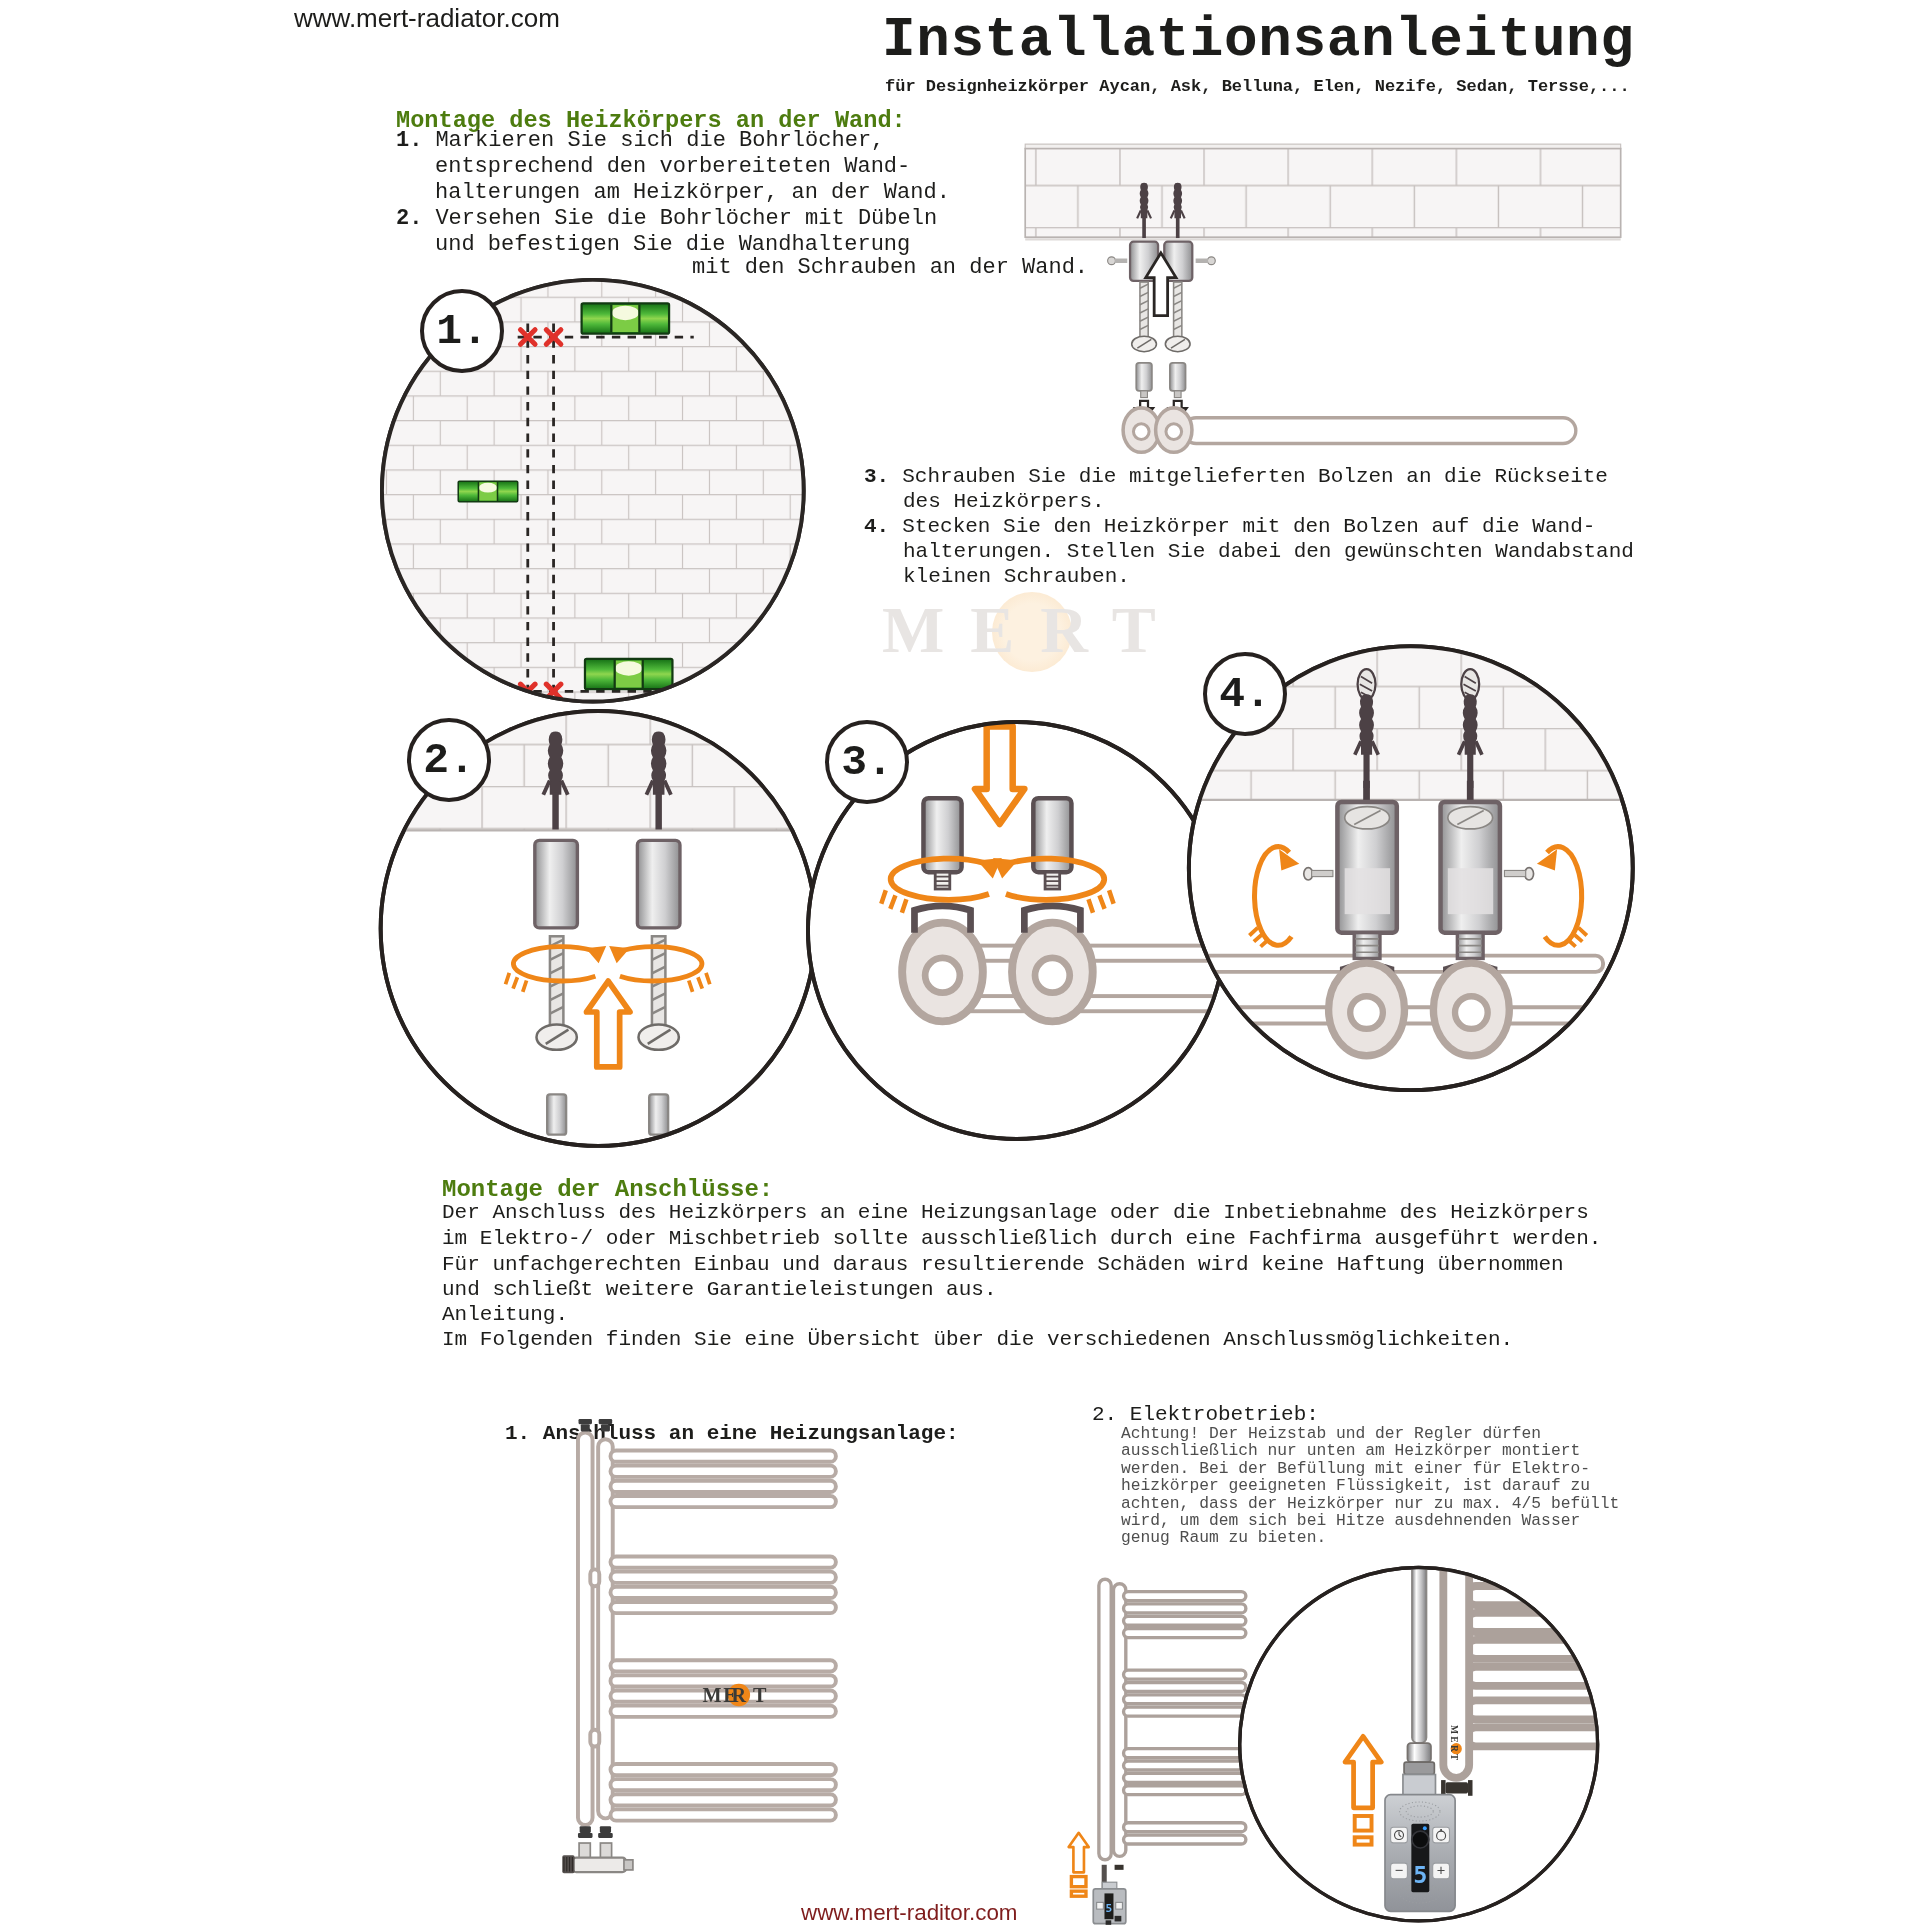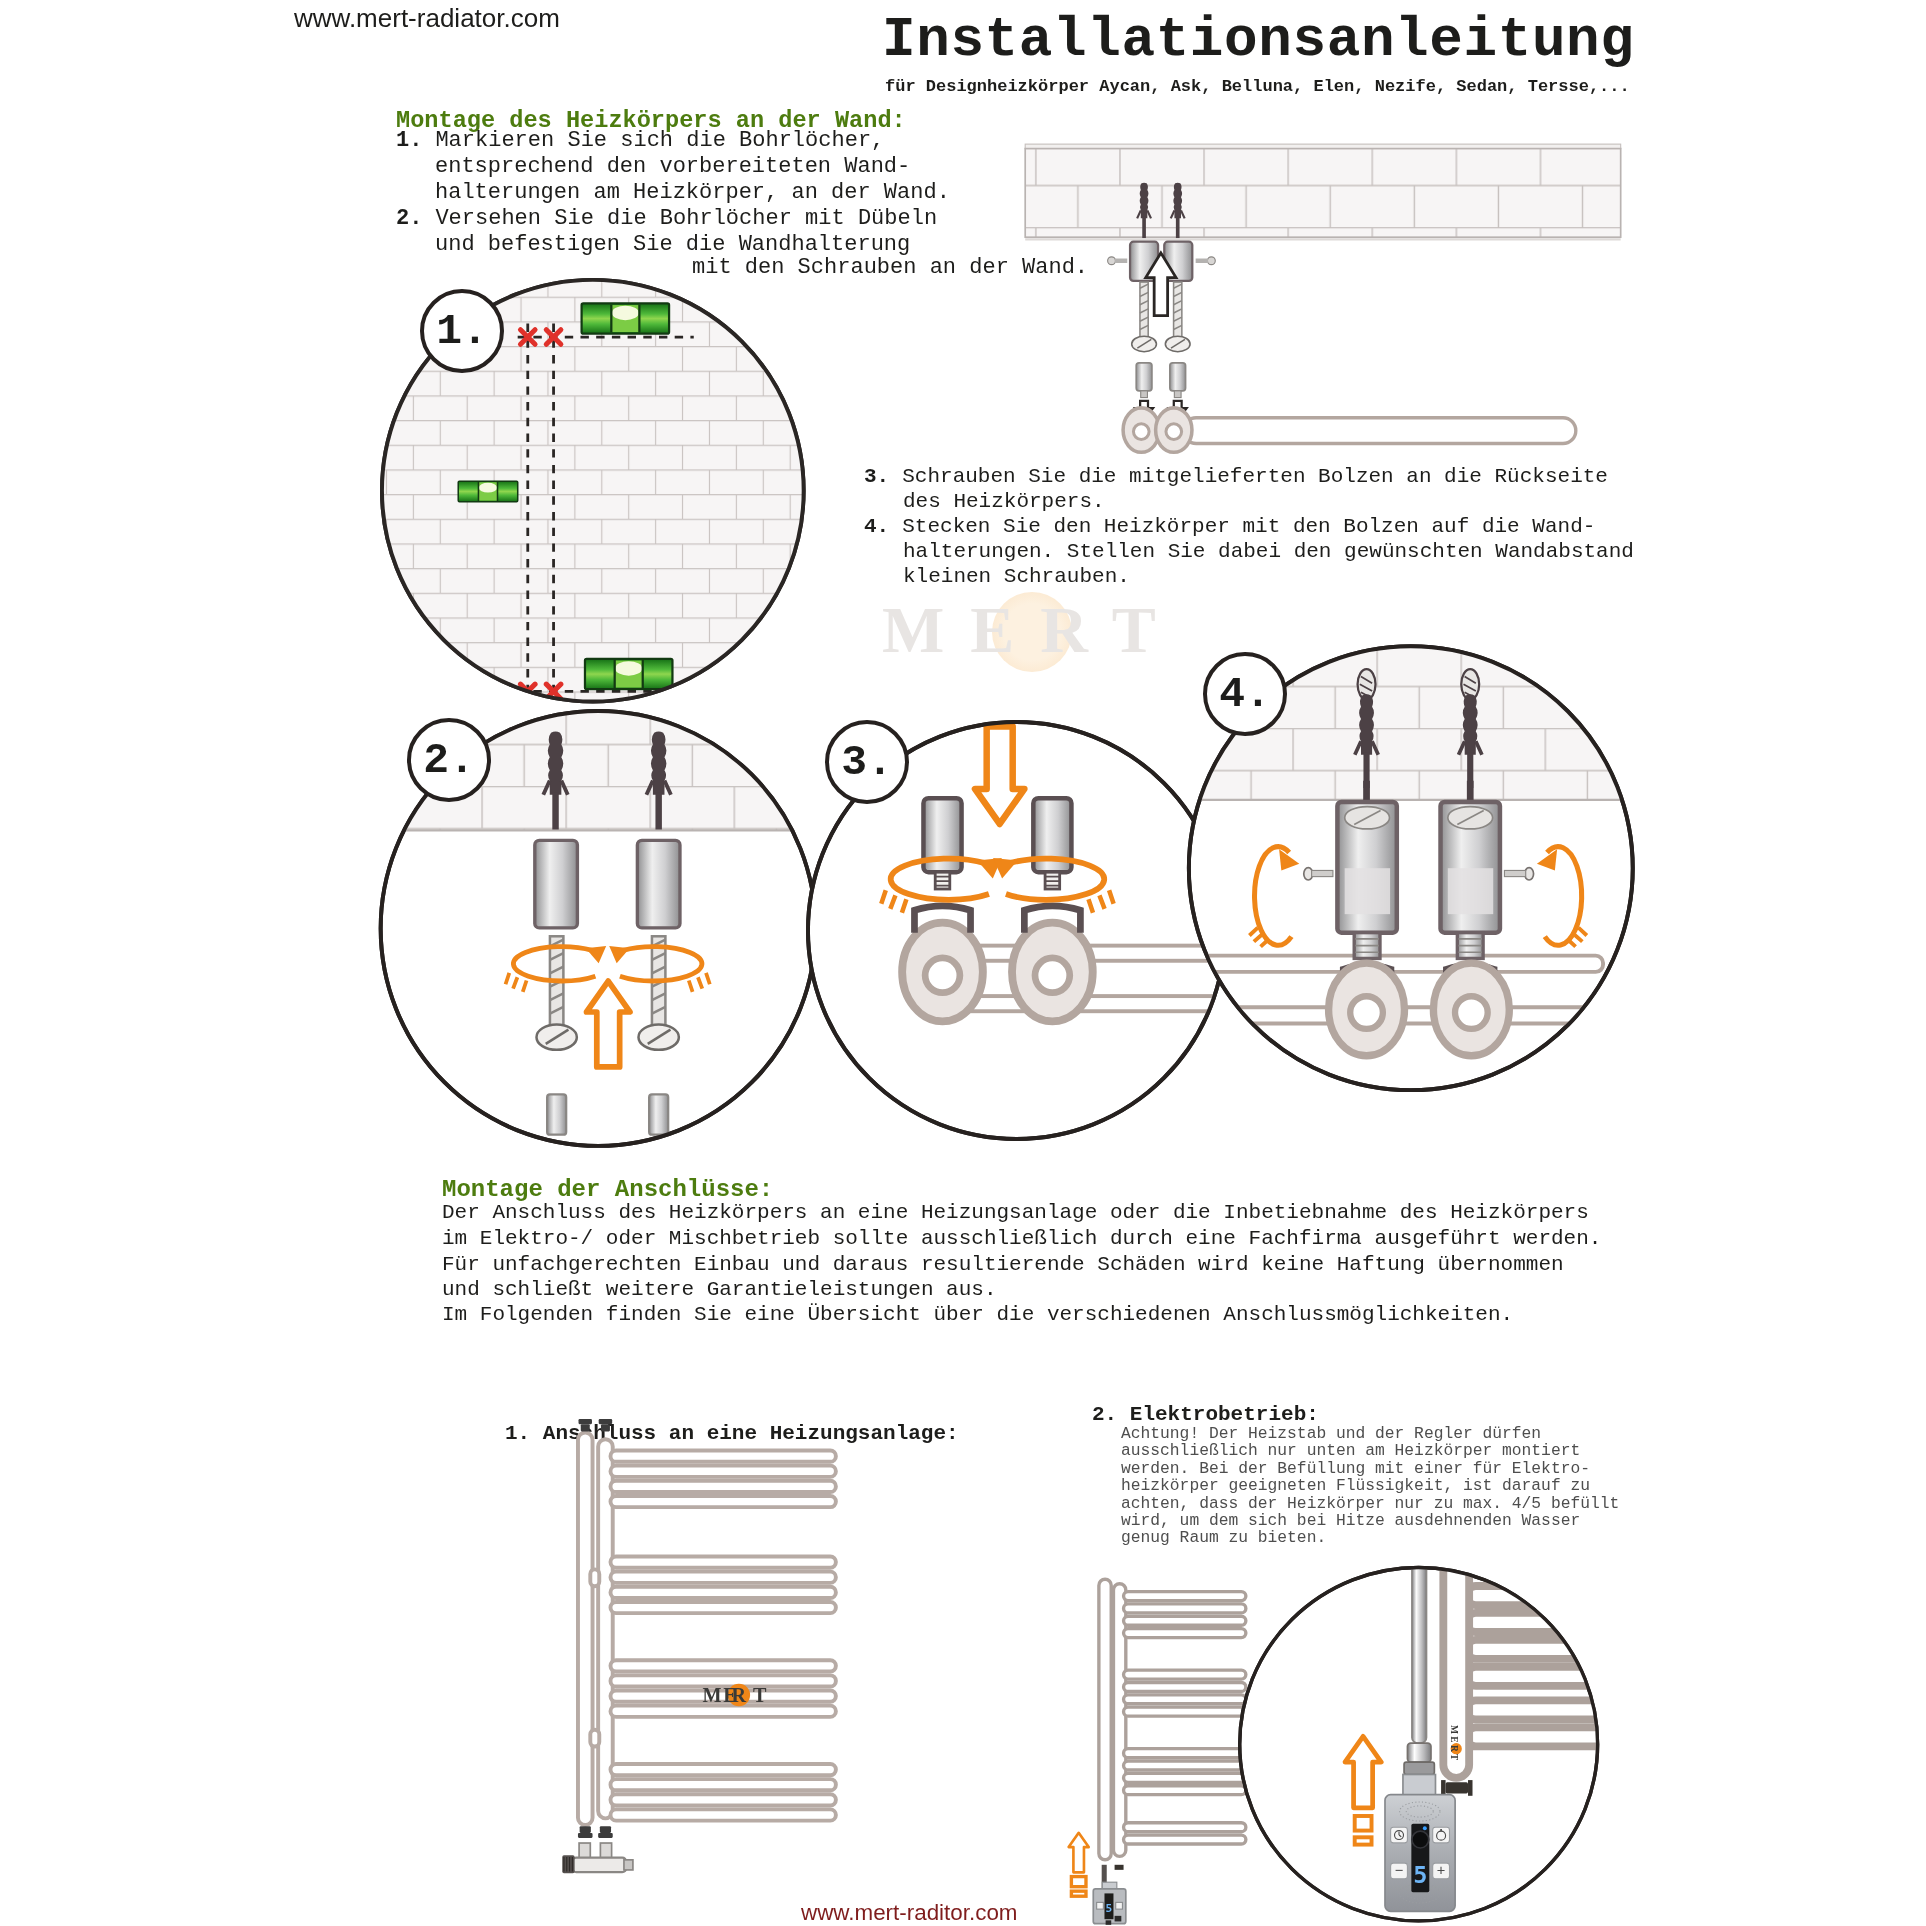--- a/index.html
+++ b/index.html
@@ -16,21 +16,21 @@
   #url-top{left:294px;top:3.4px;font-size:26px;color:#1d1d1b}
   #url-bottom{left:801px;top:1900px;font-size:22.4px;color:#7f1d1d}
   #h-wall{left:396px;top:107px;font-size:23.6px;font-weight:bold}
   #steps12{left:396px;top:128px;font-size:22px;line-height:26px}
   #step2cont{left:692px;top:255px;font-size:22px}
   #steps34{left:864px;top:464px;font-size:21px;line-height:25px}
   #h-conn{left:442px;top:1176px;font-size:24px;font-weight:bold}
   #conn-bold{left:442px;top:1200px;font-size:21px;line-height:26px;font-weight:normal}
   #conn-reg{left:442px;top:1252px;font-size:21px;line-height:25px}
   #h-heating{left:505px;top:1422px;font-size:21px;font-weight:bold}
-  #h-electric{left:1092px;top:1403px;font-size:21px;font-weight:bold}
+  #h-electric{left:1092px;top:1403px;font-size:21px;font-weight:normal}
   #elec-text{left:1121px;top:1425px;font-size:16.3px;line-height:17.4px;color:#4e4e4e}
   .badge{position:absolute;width:84px;height:84px;border:4.5px solid #26211f;border-radius:50%;
          background:#fff;display:flex;align-items:center;justify-content:center;
          font-size:43px;font-weight:bold;z-index:6;box-sizing:border-box}
   #wm{left:882px;top:592px;z-index:0}
   #wm .wm-circle{position:absolute;left:110px;top:0px;width:80px;height:80px;border-radius:50%;
         background:radial-gradient(circle,#fdf1e0 50%,#fae2c3 100%)}
   #wm .wm-letters{position:relative;font-family:"Liberation Serif",serif;font-weight:bold;
         font-size:66px;color:#e8e5e3;letter-spacing:26px}
   svg{position:absolute;overflow:visible}
@@ -365,20 +365,21 @@
 </svg>
 
 <div id="h-conn" class="abs orange">Montage der Anschlüsse:</div>
 <div id="conn-bold" class="abs">
   <div class="line">Der Anschluss des Heizkörpers an eine Heizungsanlage oder die Inbetiebnahme des Heizkörpers</div>
   <div class="line">im Elektro-/ oder Mischbetrieb sollte ausschließlich durch eine Fachfirma ausgeführt werden.</div>
 </div>
 <div id="conn-reg" class="abs">
   <div class="line">Für unfachgerechten Einbau und daraus resultierende Schäden wird keine Haftung übernommen</div>
   <div class="line">und schließt weitere Garantieleistungen aus.</div>
+  <div class="line">Anleitung.</div>
   <div class="line">Im Folgenden finden Sie eine Übersicht über die verschiedenen Anschlussmöglichkeiten.</div>
 </div>
 
 <div id="h-heating" class="abs">1. Anschluss an eine Heizungsanlage:</div>
 <div id="h-electric" class="abs">2. Elektrobetrieb:</div>
 <div id="elec-text" class="abs">
   <div class="line">Achtung! Der Heizstab und der Regler dürfen</div>
   <div class="line">ausschließlich nur unten am Heizkörper montiert</div>
   <div class="line">werden. Bei der Befüllung mit einer für Elektro-</div>
   <div class="line">heizkörper geeigneten Flüssigkeit, ist darauf zu</div>

